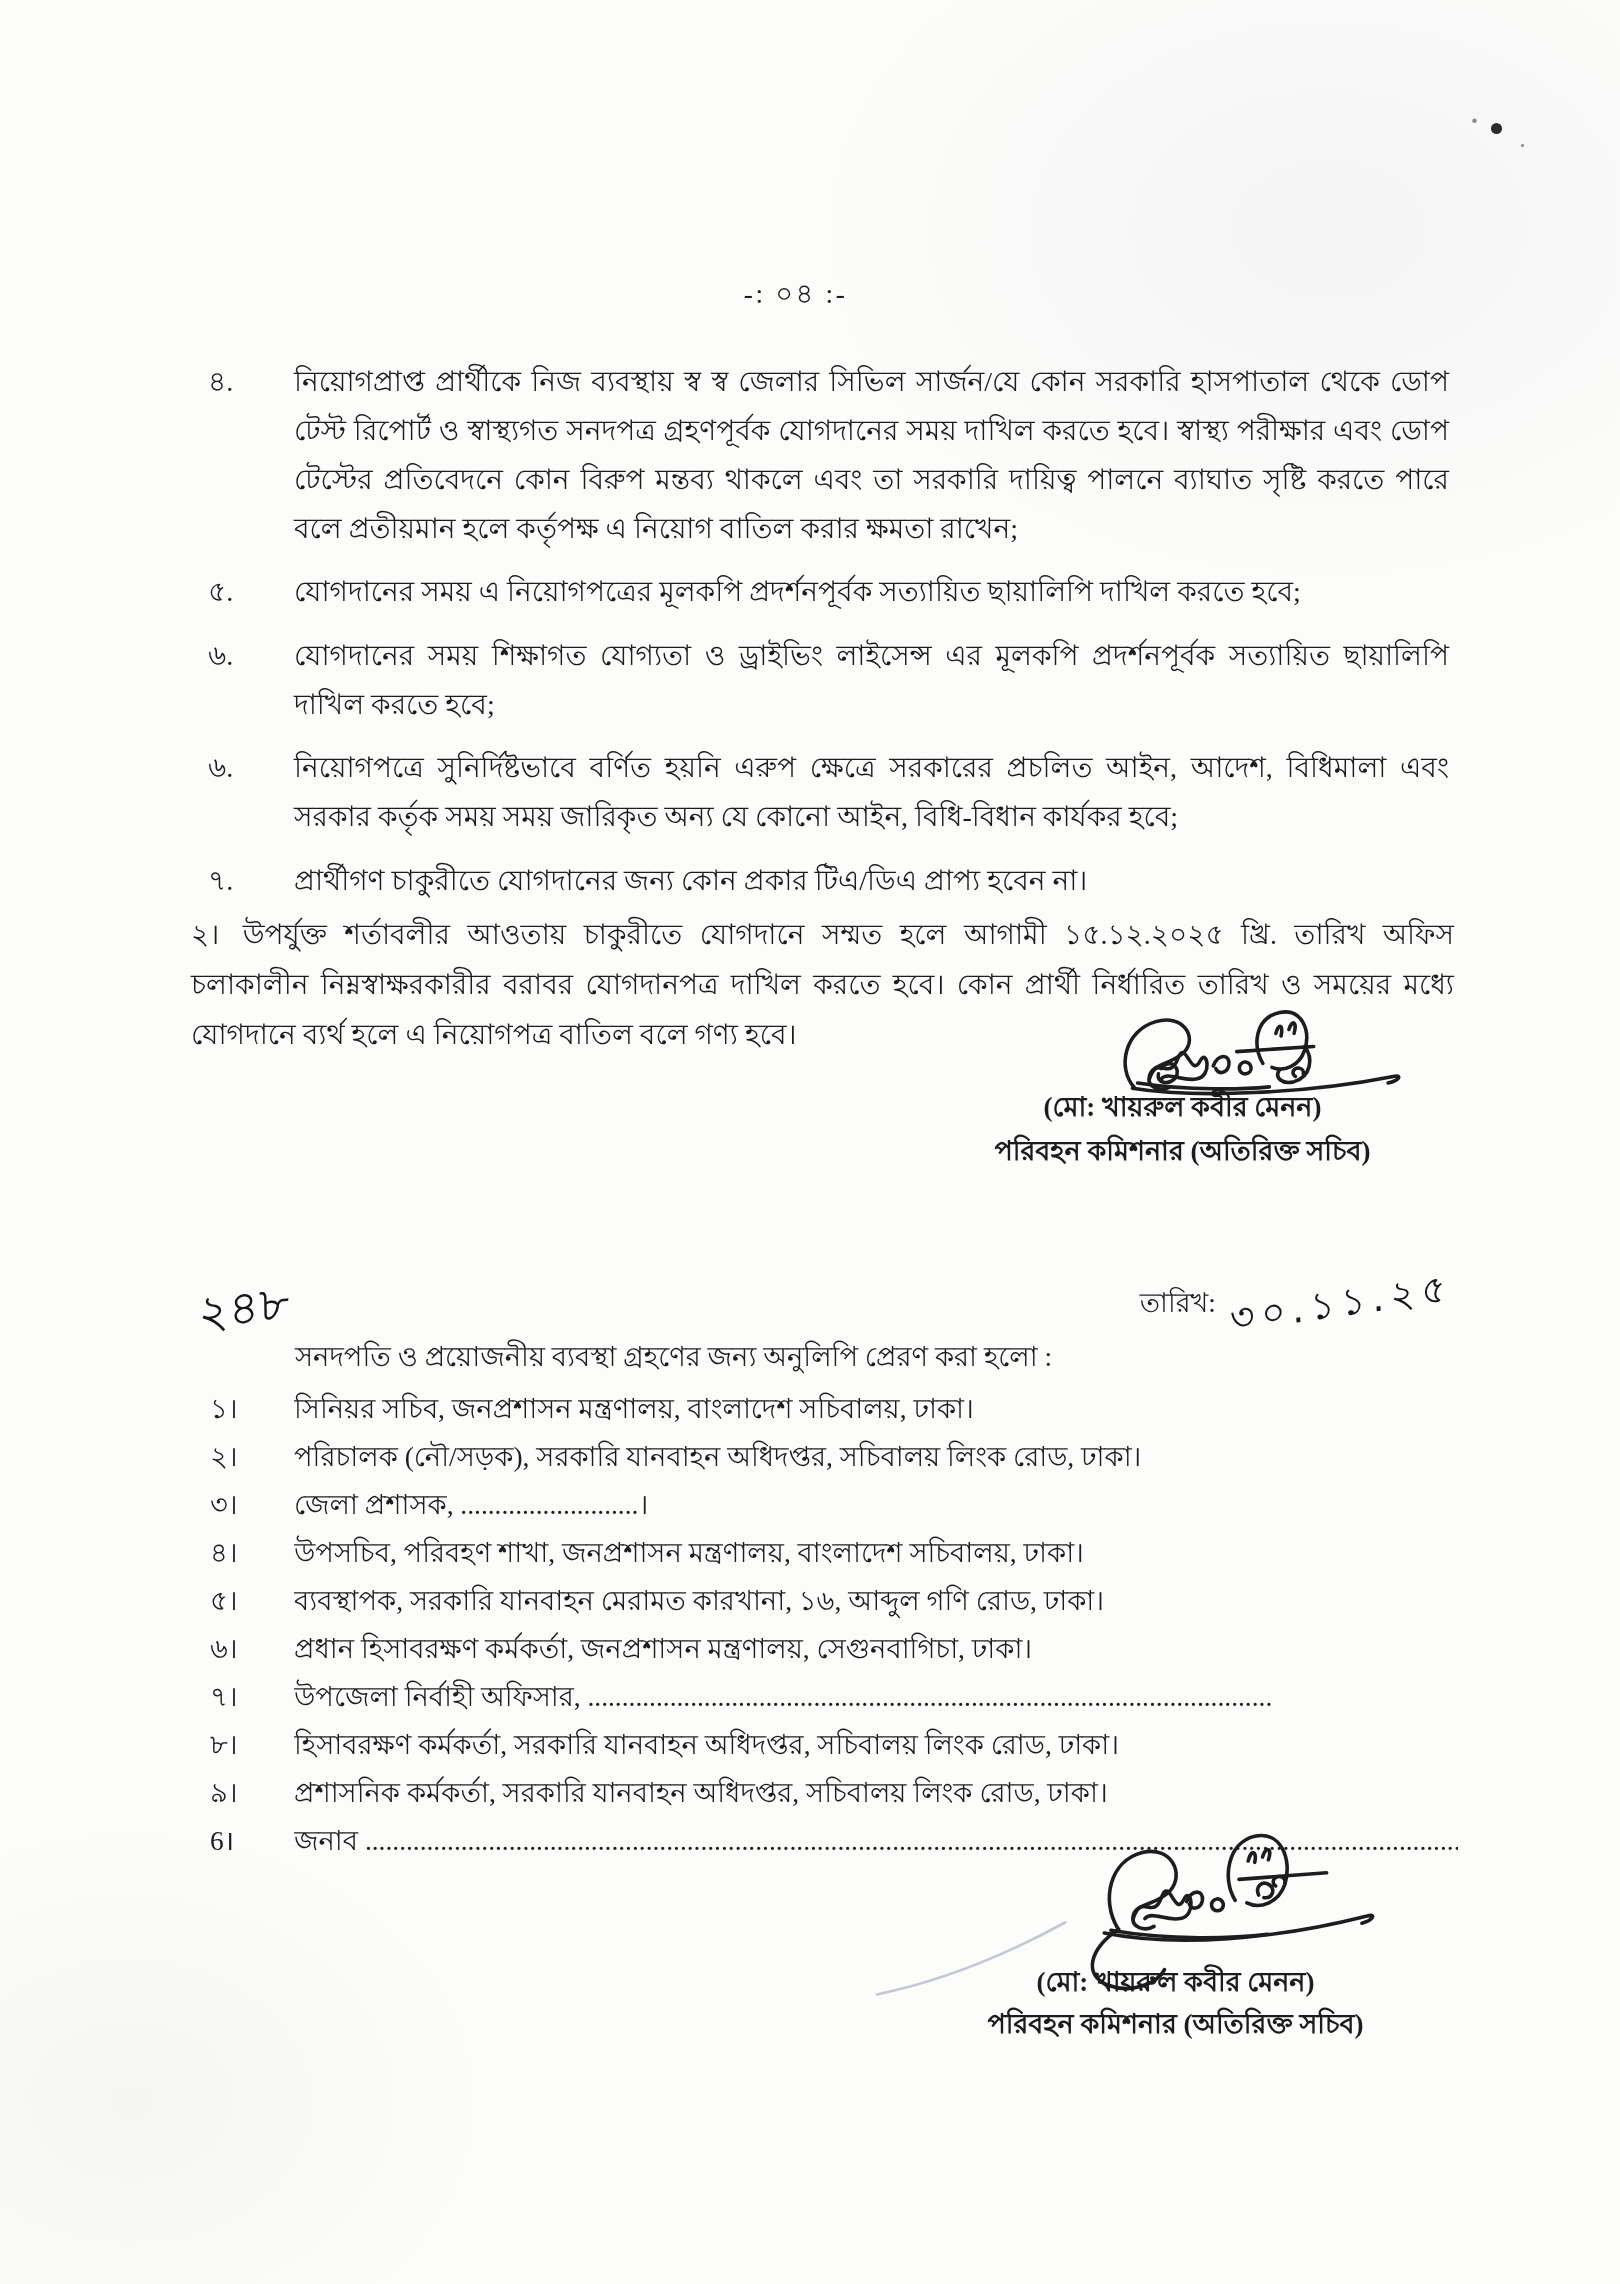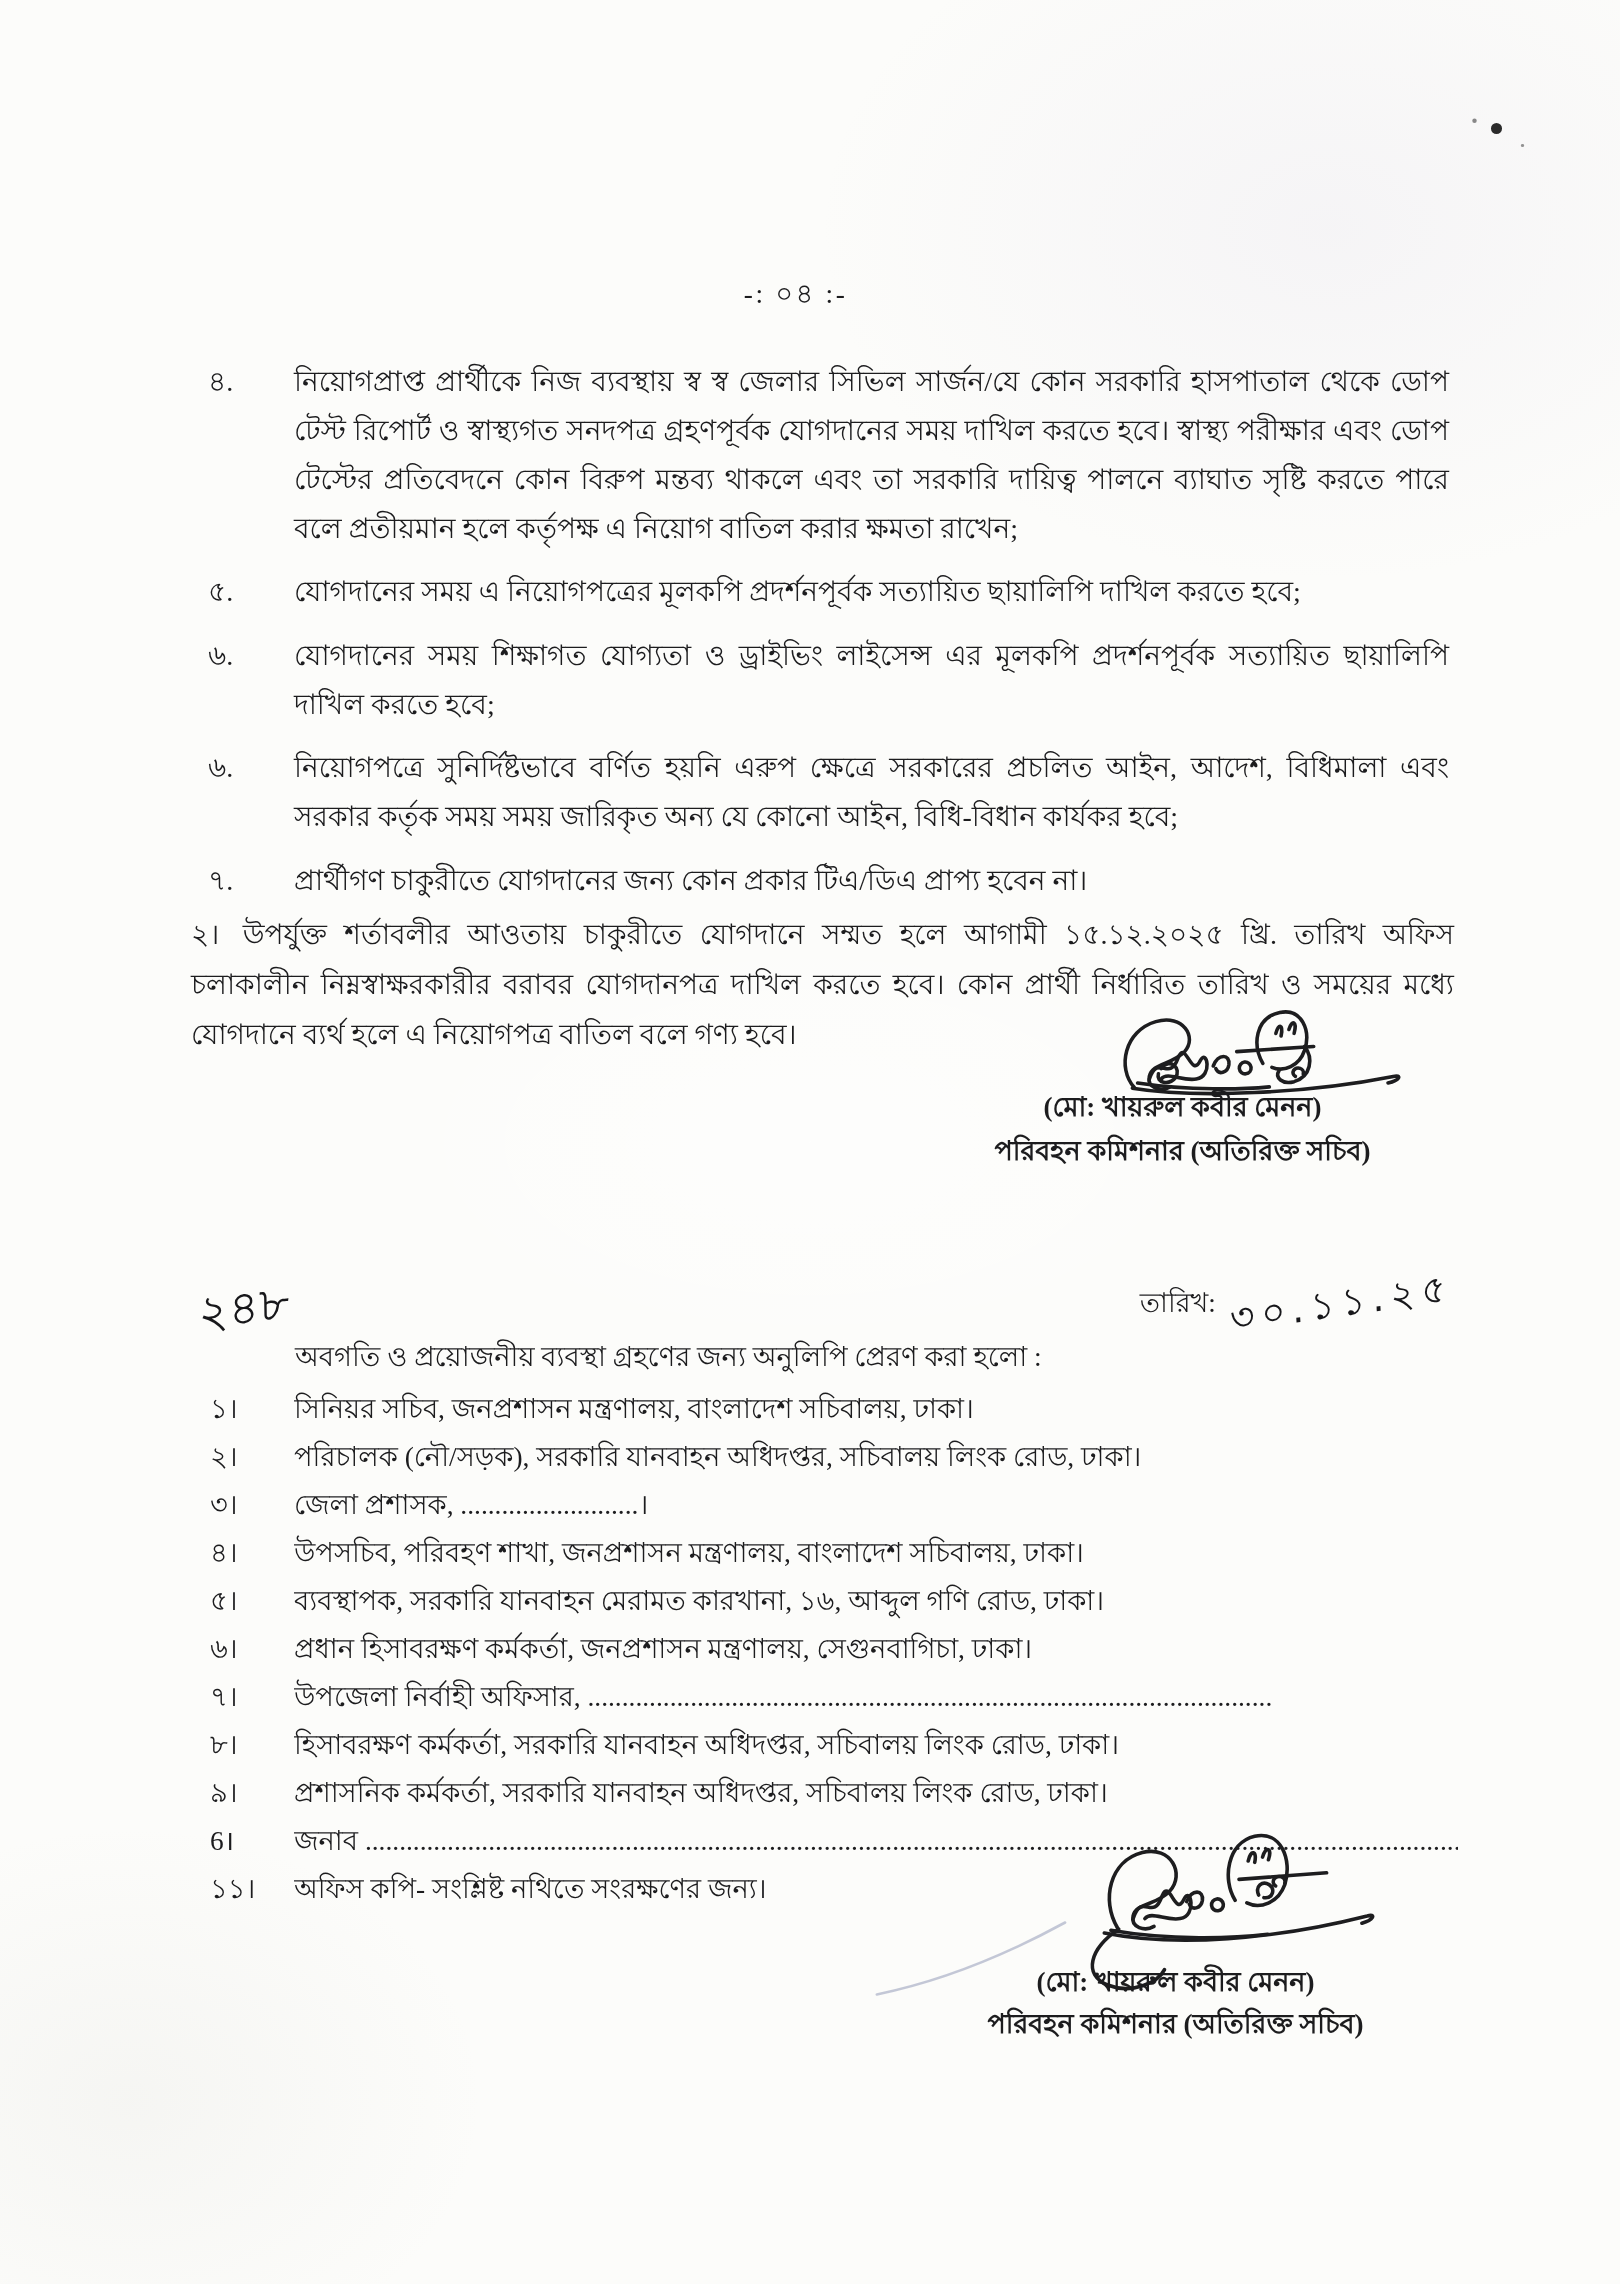--- a/index.html
+++ b/index.html
@@ -120,21 +120,21 @@
   <div class="memo-row">
     <div class="memo-left">
       <span class="hand hand-no">২৪৮</span>
     </div>
     <div class="memo-right">
       <span>তারিখ:</span>
       <span class="hand hand-date">৩০.১১.২৫</span>
     </div>
   </div>
 
-  <div class="copy-intro">অবগতি ও প্রয়োজনীয় ব্যবস্থা গ্রহণের জন্য অনুলিপি প্রেরণ করা হলো :</div>
+  <div class="copy-intro">সনদপতি ও প্রয়োজনীয় ব্যবস্থা গ্রহণের জন্য অনুলিপি প্রেরণ করা হলো :</div>
 
   <div class="copies">
     <div class="copy-row">
       <span class="copy-no">১।</span>
       <span class="copy-text">সিনিয়র সচিব, জনপ্রশাসন মন্ত্রণালয়, বাংলাদেশ সচিবালয়, ঢাকা।</span>
     </div>
     <div class="copy-row">
       <span class="copy-no">২।</span>
       <span class="copy-text">পরিচালক (নৌ/সড়ক), সরকারি যানবাহন অধিদপ্তর, সচিবালয় লিংক রোড, ঢাকা।</span>
     </div>
@@ -162,24 +162,20 @@
       <span class="copy-no">৮।</span>
       <span class="copy-text">হিসাবরক্ষণ কর্মকর্তা, সরকারি যানবাহন অধিদপ্তর, সচিবালয় লিংক রোড, ঢাকা।</span>
     </div>
     <div class="copy-row">
       <span class="copy-no">৯।</span>
       <span class="copy-text">প্রশাসনিক কর্মকর্তা, সরকারি যানবাহন অধিদপ্তর, সচিবালয় লিংক রোড, ঢাকা।</span>
     </div>
     <div class="copy-row">
       <span class="copy-no">6।</span>
       <span class="copy-text">জনাব ......................................................................................................................................................................................।</span>
-    </div>
-    <div class="copy-row">
-      <span class="copy-no">১১।</span>
-      <span class="copy-text">অফিস কপি- সংশ্লিষ্ট নথিতে সংরক্ষণের জন্য।</span>
     </div>
   </div>
 
   <svg class="sig sig-bottom" viewBox="0 0 800 330" aria-hidden="true">
     <path class="faint" d="M12,262 C90,246 190,212 300,152"></path>
     <path d="M380,160 C355,118 368,58 418,45 C462,34 484,78 460,104 C440,126 408,122 404,142 C400,160 422,166 436,158"></path>
     <path d="M404,146 C418,104 434,152 448,112 C460,82 468,146 482,116 C492,96 502,142 476,146 C454,150 432,134 422,146"></path>
     <path d="M486,120 C494,100 512,102 510,118 C508,131 494,134 490,124"></path>
     <path d="M524,126 a9,9 0 1 0 18,-2 a9,9 0 1 0 -18,2"></path>
     <path d="M560,118 C540,86 548,30 590,20 C630,11 648,56 636,94 C626,122 598,132 578,122"></path>

